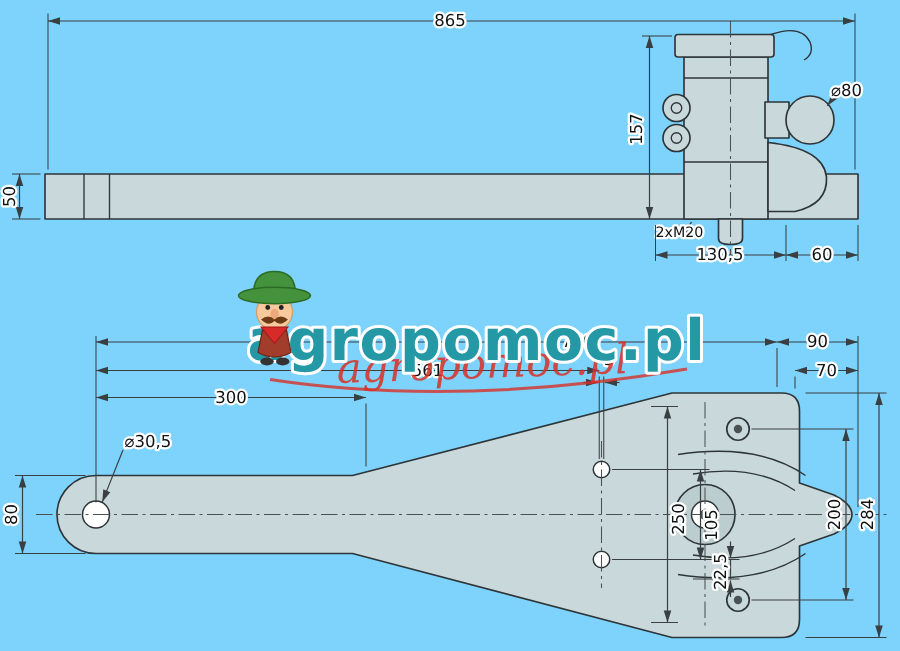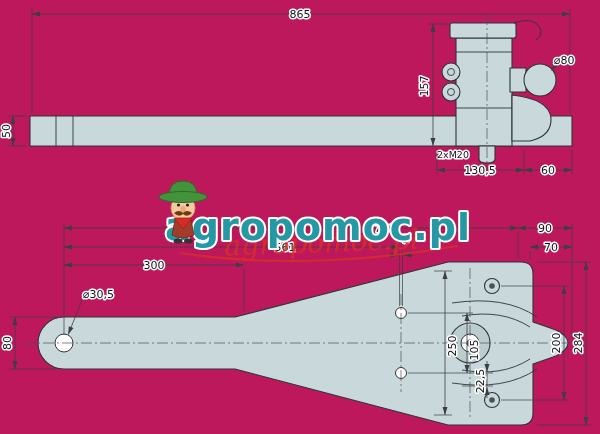--- a/index.html
+++ b/index.html
@@ -1,16 +1,16 @@
 <!DOCTYPE html>
 <html><head>
 <meta charset="utf-8">
 <style>
   html,body{margin:0;padding:0;background:#ffffff;}
-  #stage{position:relative;width:600px;height:434px;background:#be185d;overflow:hidden;
+  #stage{position:relative;width:600px;height:434px;background:#7dd3fc;overflow:hidden;
          font-family:"DejaVu Sans",sans-serif;}
   svg{display:block;}
   .outl{fill:#c9d8da;stroke:#2e3538;stroke-width:1.1;stroke-linejoin:round;}
   .dark{fill:#bccdd0;stroke:#2e3538;stroke-width:1.1;}
   .edge{fill:none;stroke:#2e3538;stroke-width:0.9;}
   .hid{fill:none;stroke:#55605f;stroke-width:0.8;stroke-dasharray:3 2.5;}
   .hole{fill:#ffffff;stroke:#2e3538;stroke-width:1;}
   .dim{fill:none;stroke:#3a3f42;stroke-width:0.8;}
   .ext{fill:none;stroke:#3a3f42;stroke-width:0.7;}
   .cl{fill:none;stroke:#4a5254;stroke-width:0.7;stroke-dasharray:11 3 2 3;}

